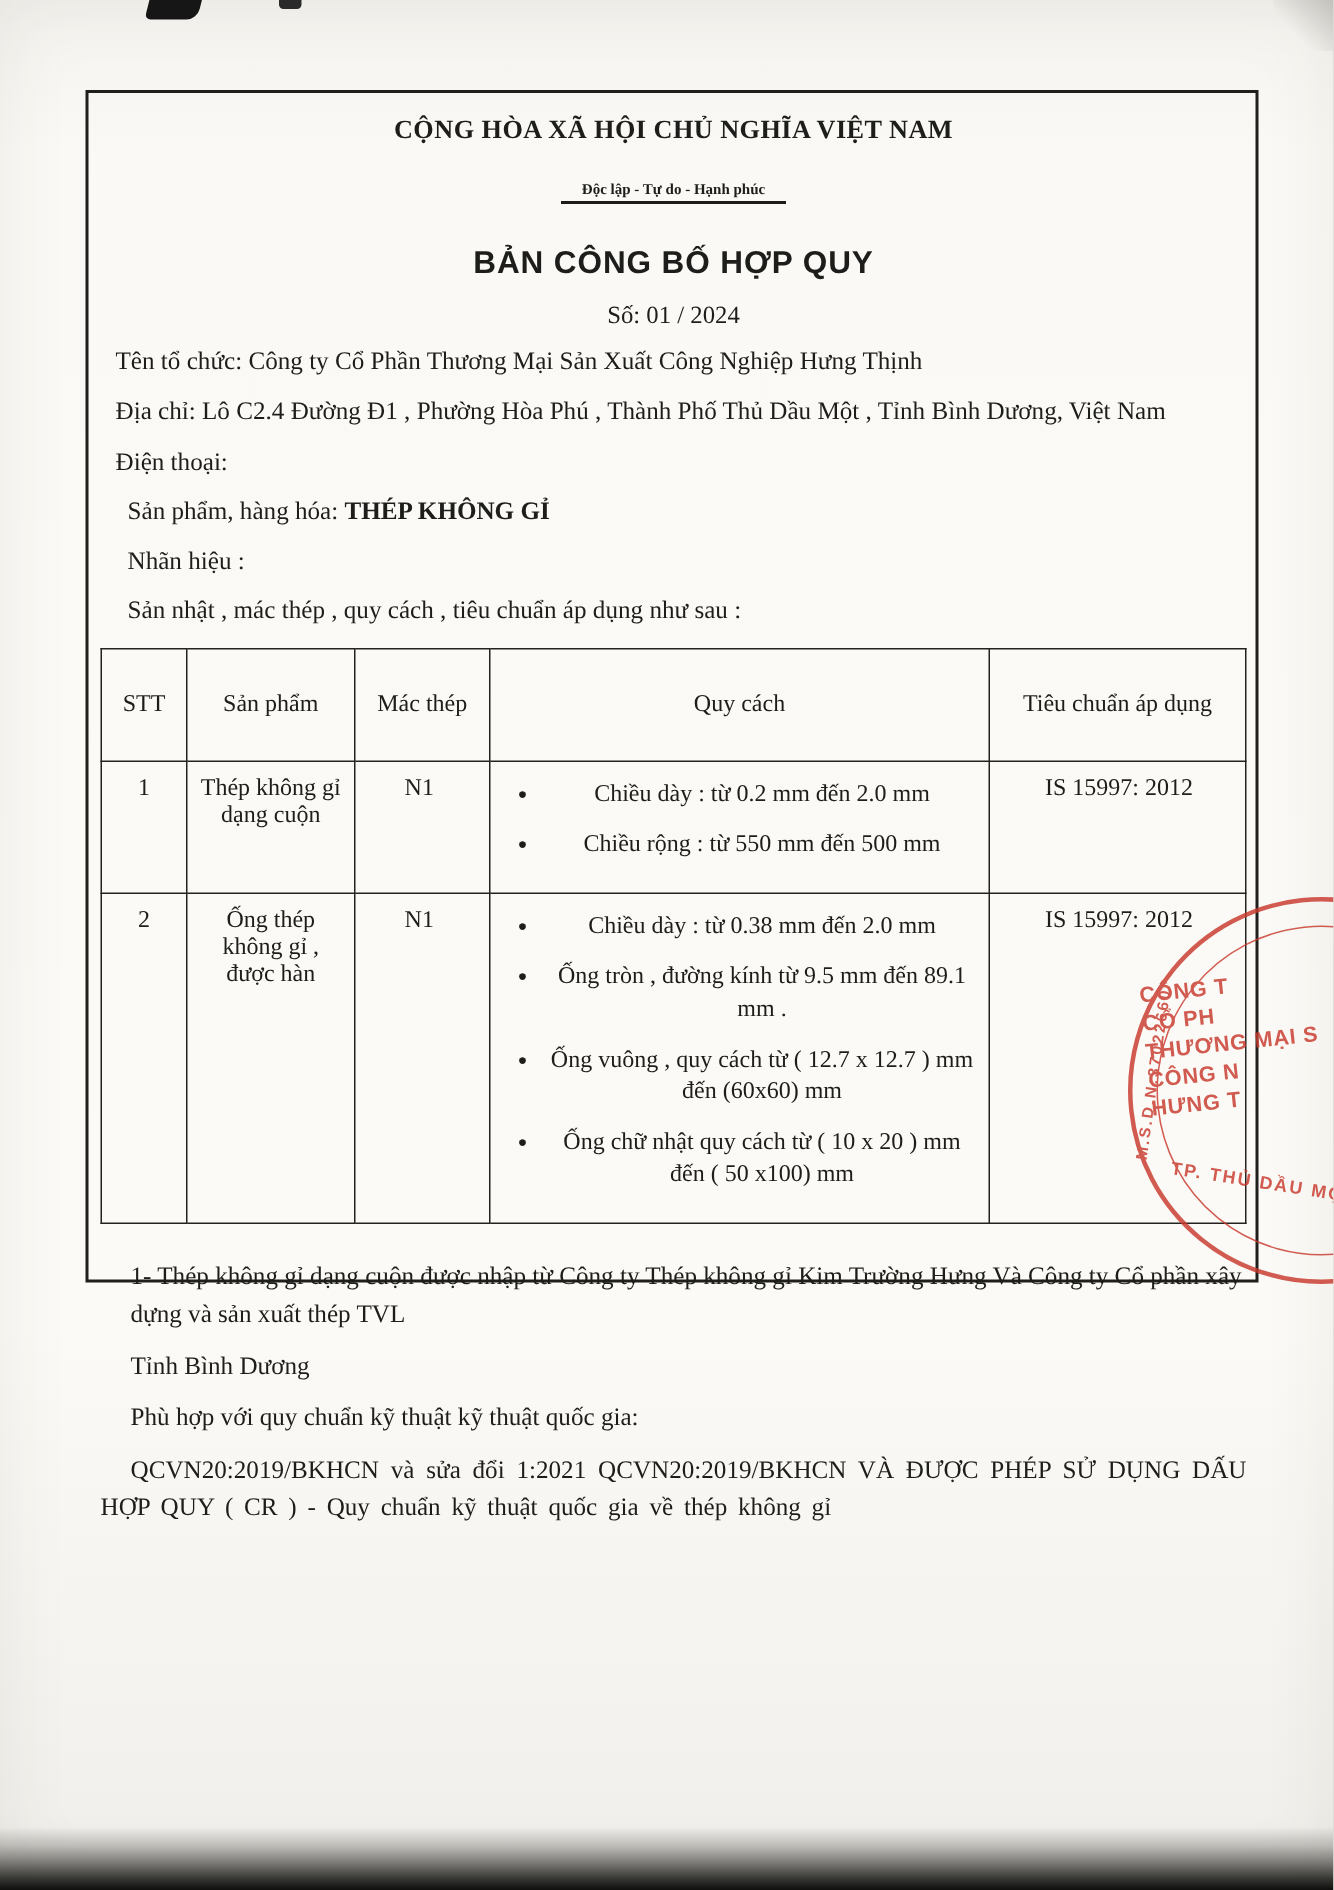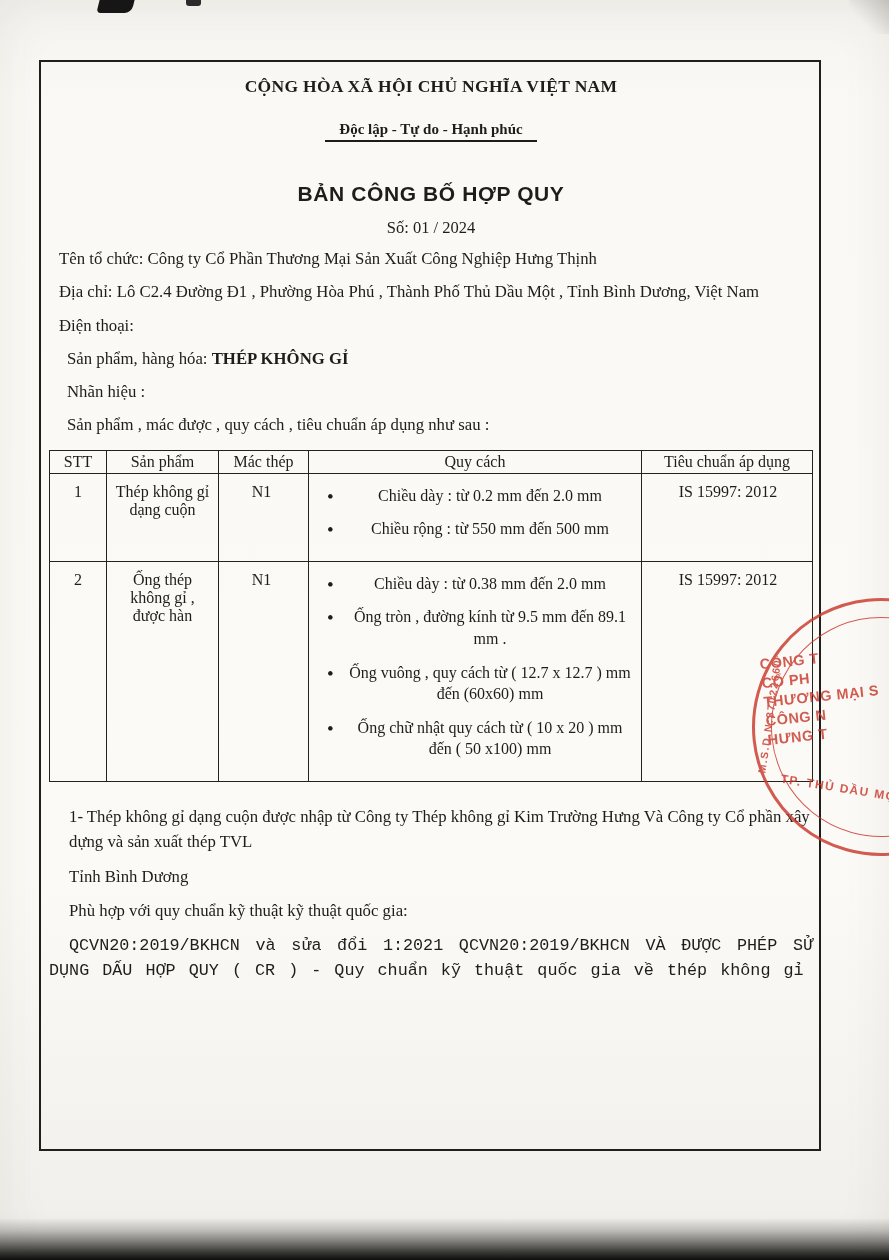--- a/index.html
+++ b/index.html
@@ -18,53 +18,53 @@
   
   .artifact-1 { position:absolute; left:98px; top:0; width:35px; height:13px; background:#161616; border-radius:0 0 7px 4px; transform:skewX(-14deg); }
   .artifact-2 { position:absolute; left:186px; top:0; width:15px; height:6px; background:#2a2a2a; border-radius:0 0 3px 3px; }
   .corner-shade { position:absolute; right:0; top:0; width:40px; height:34px;
     background:linear-gradient(225deg, rgba(120,118,112,0.35) 0%, rgba(120,118,112,0) 65%); }
   .bottom-band { position:absolute; left:0; bottom:0; width:100%; height:42px;
     background:linear-gradient(180deg, rgba(140,138,132,0) 0%, rgba(135,133,128,0.45) 30%, rgba(95,93,89,0.75) 55%, rgba(45,45,42,0.95) 82%, rgba(14,14,13,1) 100%); }
 
   
   .frame {
-    position:absolute; left:39px; top:60px; width:782px; height:1091px;
+    position:absolute; left:57px; top:60px; width:782px; height:795px;
     border:2px solid #1f1f1d;
     padding:14px 6px 0 8px;
   }
 
   .nat-header { text-align:center; }
   .nat-title { font-weight:bold; font-size:17.5px; letter-spacing:0.3px; }
-  .nat-motto { display:inline-block; font-weight:bold; font-size:15px; padding:3px 14px 2px; margin-top:3px; border-bottom:2px solid #1c1c1a; }
+  .nat-motto { display:inline-block; font-weight:bold; font-size:10px; padding:3px 14px 2px; margin-top:3px; border-bottom:2px solid #1c1c1a; }
 
-  .doc-title { text-align:center; font-family:"Liberation Sans","DejaVu Sans",sans-serif; font-weight:bold; font-size:21px; letter-spacing:0.6px; margin-top:40px; }
+  .doc-title { text-align:center; font-family:"Liberation Sans","DejaVu Sans",sans-serif; font-weight:bold; font-size:21px; letter-spacing:0.6px; margin-top:28px; }
   .doc-number { text-align:center; font-size:16.5px; margin-top:12px; }
 
   p.line { font-size:16.75px; line-height:1.45; margin-top:9px; }
   .p1 { padding-left:10px; }
   .p2 { padding-left:18px; }
   .p2 strong { font-weight:bold; }
 
   table.spec { width:100%; table-layout:fixed; border-collapse:collapse; margin-top:12px; font-size:16px; }
   .spec th, .spec td { border:1.6px solid #222220; vertical-align:top; text-align:center; font-weight:normal; padding:9px 8px; }
-  .spec th { padding:2px 8px; }
+  .spec th { padding:28px 8px; }
   .spec .col-stt  { text-align:center; }
   .spec td.cell-mac { padding-left:4px; }
   .spec td.cell-std { padding-left:10px; }
 
   ul.bullets { list-style:none; }
   .bullets li { position:relative; padding-left:30px; margin:2px 0 12px; line-height:1.35; }
   .bullets li::before { content:"•"; position:absolute; left:10px; top:-1px; font-size:19px; }
 
   .notes { margin-top:22px; font-size:16.75px; }
   .notes p { line-height:1.52; margin-top:9px; }
   .note-indent { padding-left:20px; }
   .note-hang { padding-left:52px; text-indent:-32px; }
-  .note-justify { text-align:justify; text-indent:20px; word-spacing:3px;font-family:Liberation Mono, monospace; }
+  .note-justify { text-align:justify; text-indent:20px; word-spacing:3px; }
 
   
   .stamp { position:absolute; left:752px; top:598px; width:258px; height:258px; opacity:0.82; transform:rotate(-6deg); font-family:"Liberation Sans","DejaVu Sans",sans-serif; }
   .stamp .ring { position:absolute; inset:0; border:3.5px solid currentColor; border-radius:50%; }
   .stamp .ring.inner { inset:19px; border-width:1.6px; }
   .stamp-lines { position:absolute; left:15px; top:46px; display:flex; flex-direction:column; gap:3px; font-weight:bold; font-size:14.5px; letter-spacing:0.5px; white-space:nowrap; }
   .stamp .arc-left { position:absolute; left:11px; top:152px; transform:rotate(-76deg); transform-origin:left bottom; font-size:10.5px; font-weight:bold; letter-spacing:1.6px; white-space:nowrap; }
   .stamp .arc-bottom { position:absolute; left:22px; top:178px; transform:rotate(15deg); font-size:12px; font-weight:bold; letter-spacing:1.4px; white-space:nowrap; }
 </style>
 </head>
@@ -84,21 +84,21 @@
     </div>
 
     <h1 class="doc-title">BẢN CÔNG BỐ HỢP QUY</h1>
     <div class="doc-number">Số: 01 / 2024</div>
 
     <p class="line p1">Tên tổ chức: Công ty Cổ Phần Thương Mại Sản Xuất Công Nghiệp Hưng Thịnh</p>
     <p class="line p1">Địa chỉ: Lô C2.4 Đường Đ1 , Phường Hòa Phú , Thành Phố Thủ Dầu Một , Tỉnh Bình Dương, Việt Nam</p>
     <p class="line p1">Điện thoại:</p>
     <p class="line p2"><span>Sản phẩm, hàng hóa: </span><strong>THÉP KHÔNG GỈ</strong></p>
     <p class="line p2">Nhãn hiệu :</p>
-    <p class="line p2">Sản phẩm , mác được , quy cách , tiêu chuẩn áp dụng như sau :</p>
+    <p class="line p2">Sản nhật , mác thép , quy cách , tiêu chuẩn áp dụng như sau :</p>
 
     <table class="spec">
       <colgroup>
         <col style="width:57px">
           <col style="width:112px">
           <col style="width:90px">
           <col style="width:333px">
           <col>
       </colgroup>
       <thead>

